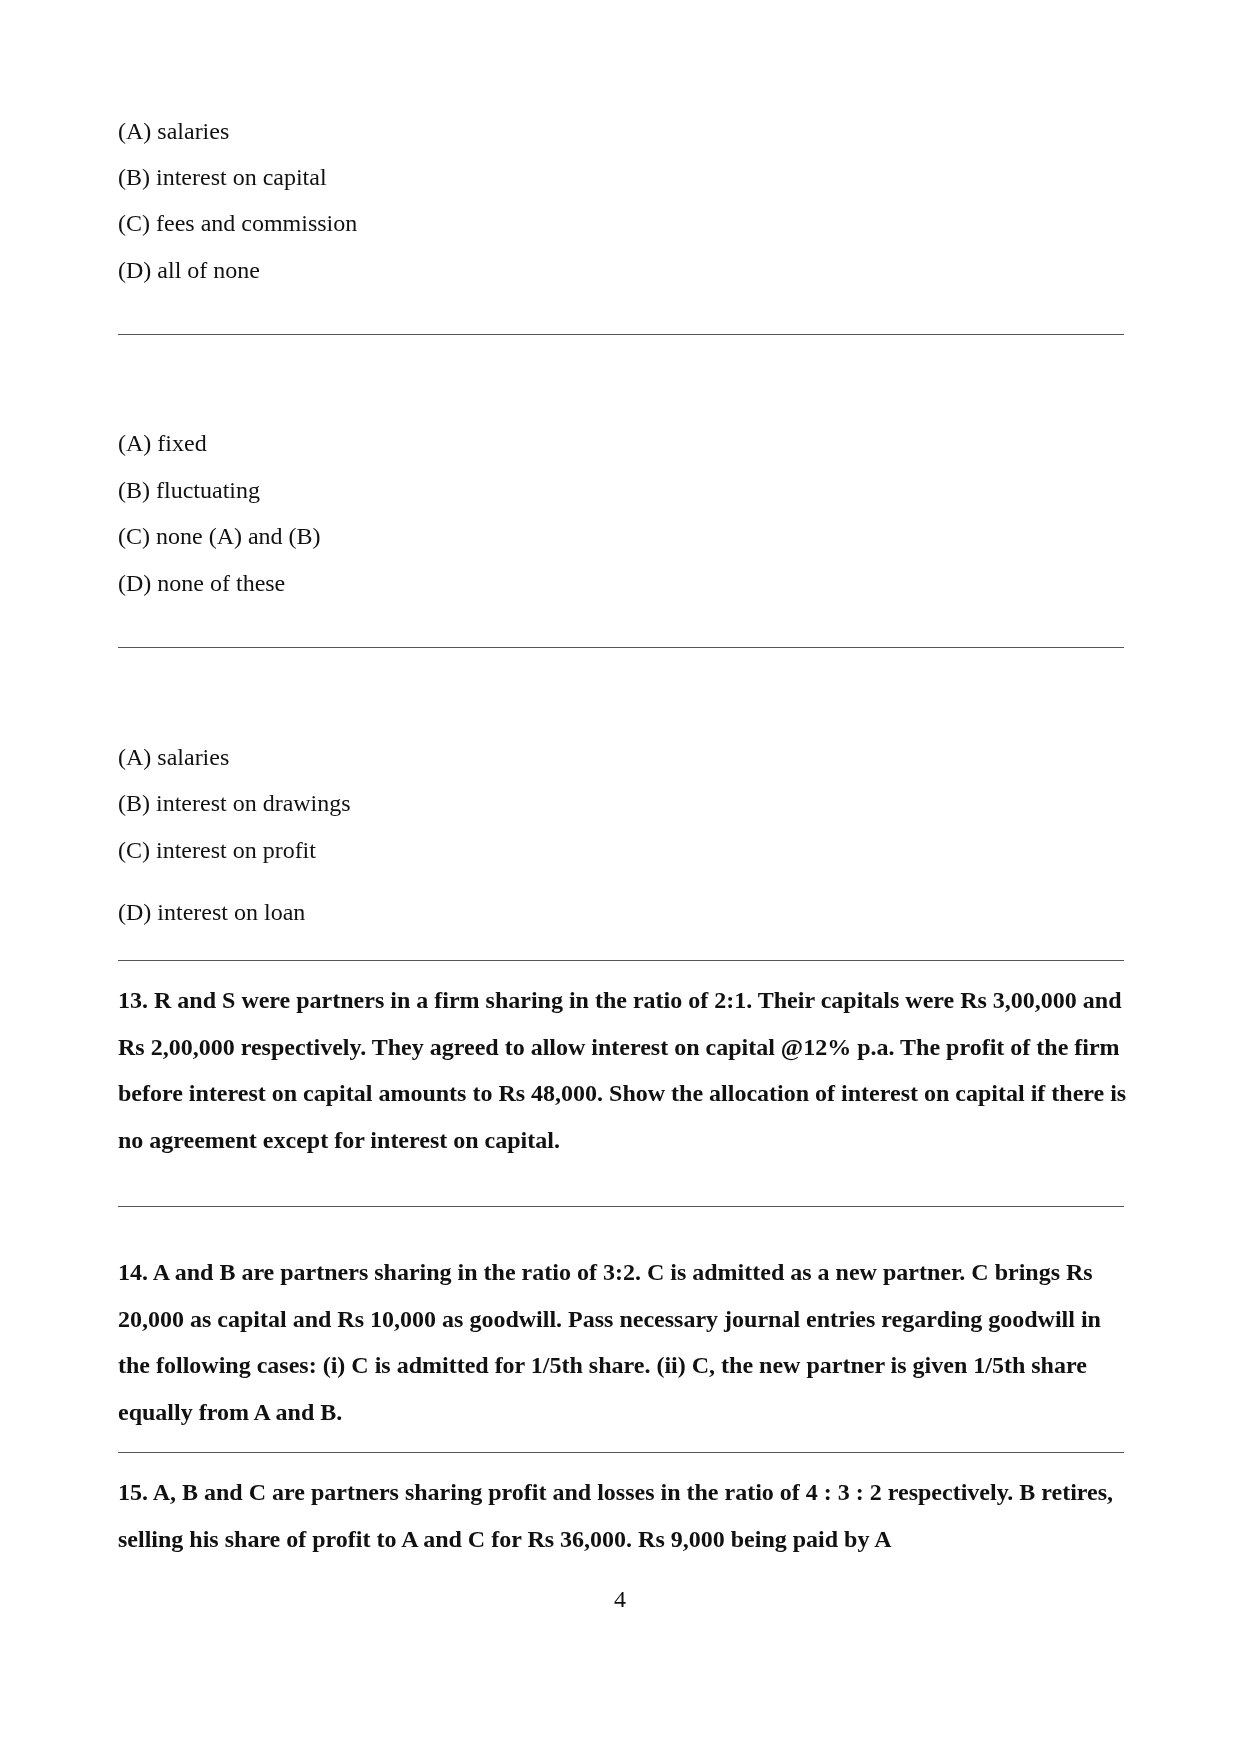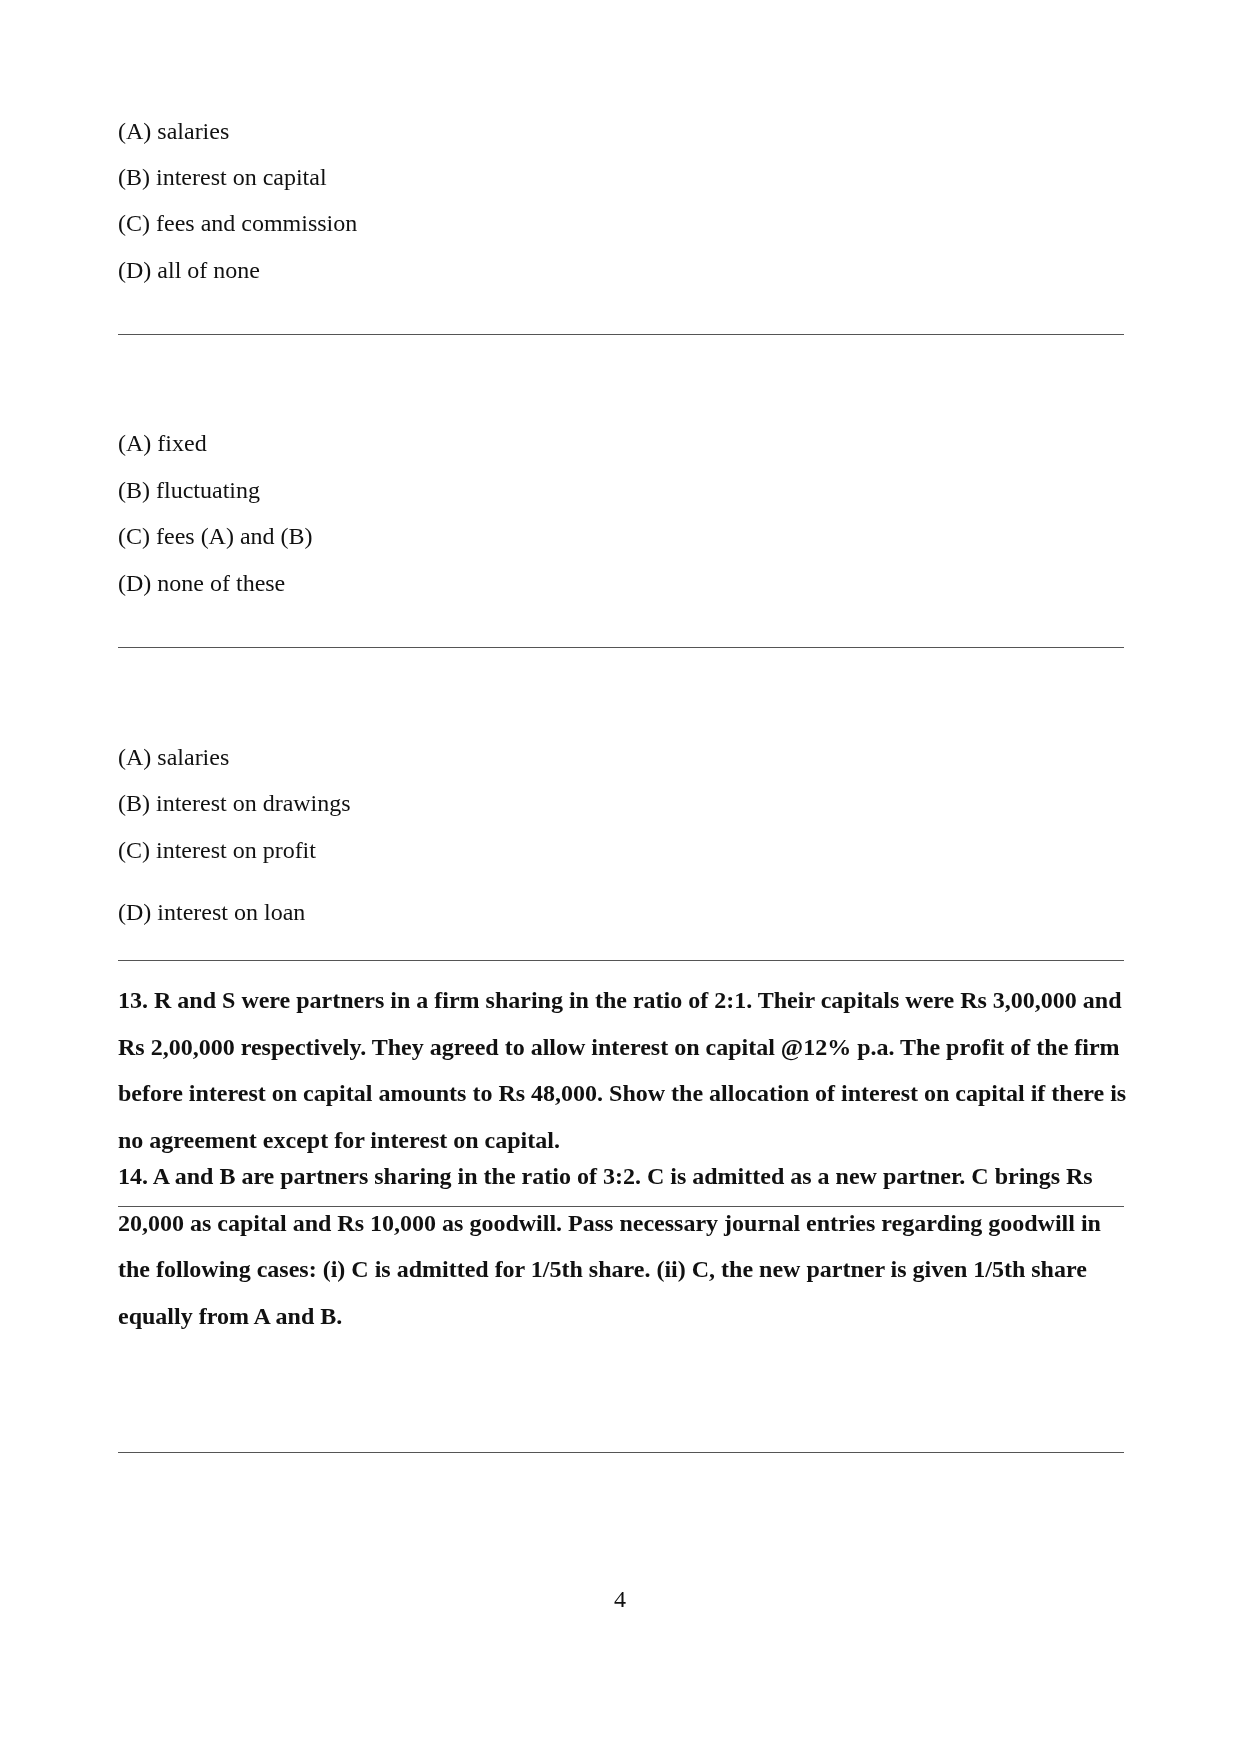--- a/index.html
+++ b/index.html
@@ -20,35 +20,36 @@
 
   <div class="opt" style="top:116px">(A) salaries</div>
   <div class="opt" style="top:162px">(B) interest on capital</div>
   <div class="opt" style="top:208px">(C) fees and commission</div>
   <div class="opt" style="top:255px">(D) all of none</div>
 
   <div class="rule" style="top:334px"></div>
 
   <div class="opt" style="top:428px">(A) fixed</div>
   <div class="opt" style="top:475px">(B) fluctuating</div>
-  <div class="opt" style="top:521px">(C) fees (A) and (B)</div>
+  <div class="opt" style="top:521px">(C) none (A) and (B)</div>
   <div class="opt" style="top:568px">(D) none of these</div>
 
   <div class="rule" style="top:647px"></div>
 
   <div class="opt" style="top:742px">(A) salaries</div>
   <div class="opt" style="top:788px">(B) interest on drawings</div>
   <div class="opt" style="top:835px">(C) interest on profit</div>
   <div class="opt" style="top:897px">(D) interest on loan</div>
 
   <div class="rule" style="top:960px"></div>
 
   <div class="q" style="top:977px">13. R and S were partners in a firm sharing in the ratio of 2:1. Their capitals were Rs 3,00,000 and Rs 2,00,000 respectively. They agreed to allow interest on capital @12% p.a. The profit of the firm before interest on capital amounts to Rs 48,000. Show the allocation of interest on capital if there is no agreement except for interest on capital.</div>
 
   <div class="rule" style="top:1206px"></div>
 
-  <div class="q" style="top:1153px">14. A and B are partners sharing in the ratio of 3:2. C is admitted as a new partner. C brings Rs 20,000 as capital and Rs 10,000 as goodwill. Pass necessary journal entries regarding goodwill in the following cases: (i) C is admitted for 1/5th share. (ii) C, the new partner is given 1/5th share equally from A and B.</div>
+  <div class="q" style="top:1249px">14. A and B are partners sharing in the ratio of 3:2. C is admitted as a new partner. C brings Rs 20,000 as capital and Rs 10,000 as goodwill. Pass necessary journal entries regarding goodwill in the following cases: (i) C is admitted for 1/5th share. (ii) C, the new partner is given 1/5th share equally from A and B.</div>
 
   <div class="rule" style="top:1452px"></div>
 
+  <div class="q" style="top:1469px">15. A, B and C are partners sharing profit and losses in the ratio of 4 : 3 : 2 respectively. B retires, selling his share of profit to A and C for Rs 36,000. Rs 9,000 being paid by A</div>
 
   <div class="pnum">4</div>
 </div>
 
 </body></html>

